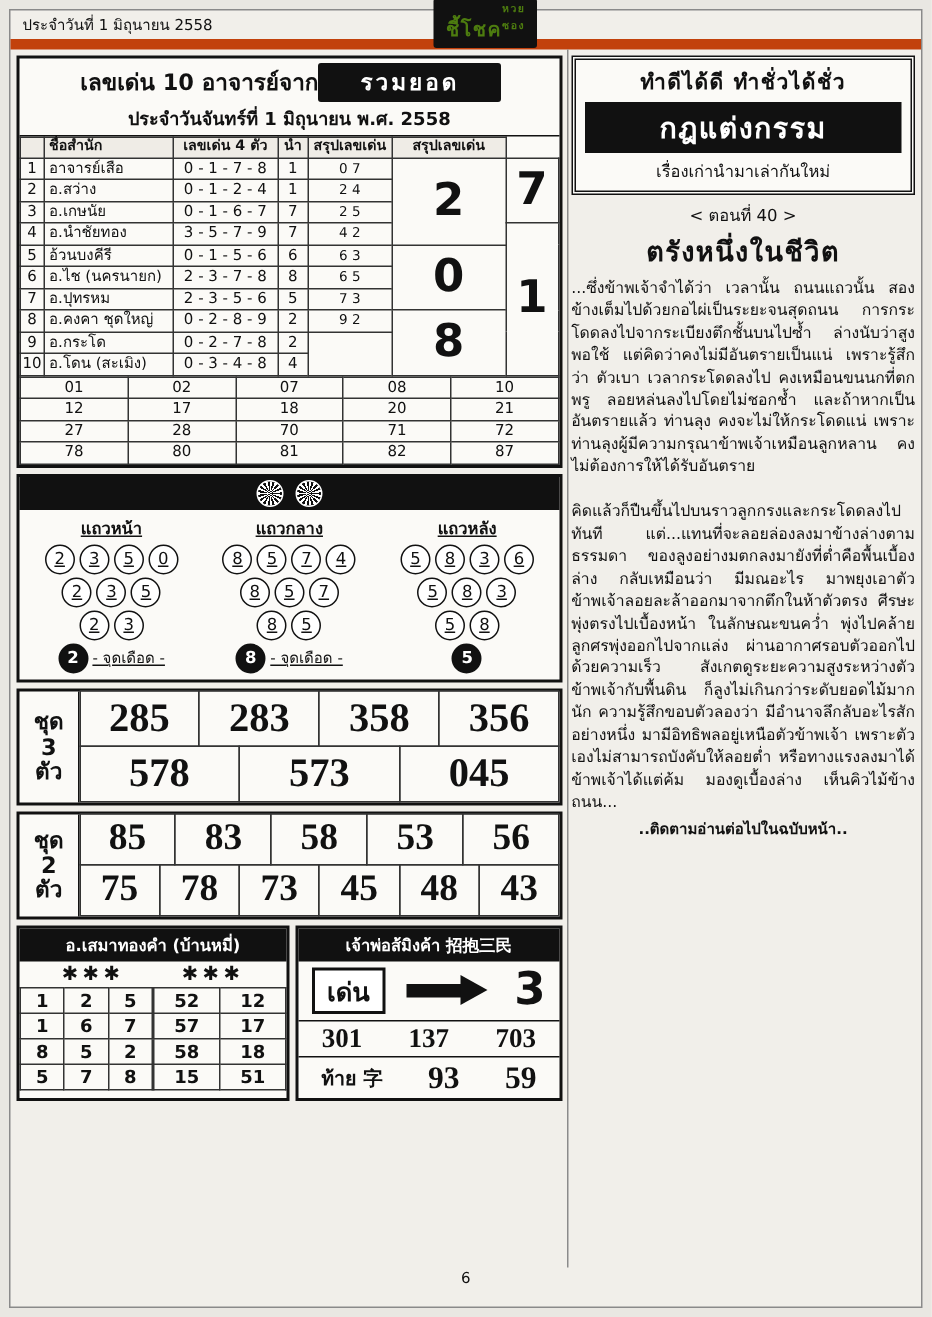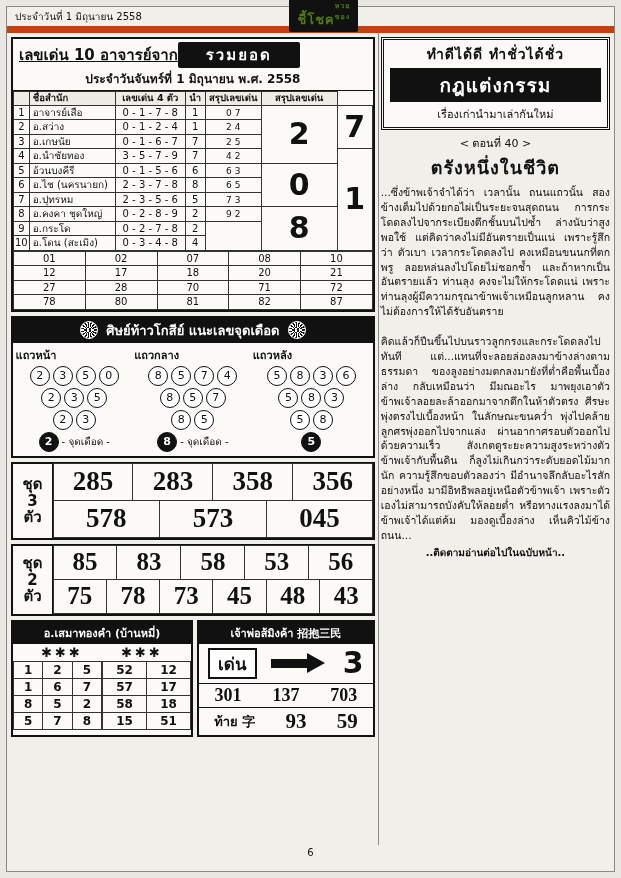--- a/index.html
+++ b/index.html
@@ -61,23 +61,22 @@
   
   .box {
     border: 2px solid #111;
     background: #fbfaf7;
     margin-bottom: 4px;
   }
   
   .s1head {
     display: flex;
     align-items: center;
-    justify-content: flex-start;
+    justify-content: center;
     padding: 3px 4px 1px 6px;
-    text-decoration: underline;
   }
   .s1head .t { font-size: 15px; font-weight: bold; }
   .s1head .stamp {
     background: #111; color:#fff;
     font-size: 15px; font-weight: bold;
     padding: 1px 28px;
     letter-spacing: 2px;
     border-radius: 2px;
   }
   .s1sub {
@@ -124,21 +123,21 @@
     background:
       repeating-conic-gradient(#fff 0 12deg, #111 12deg 24deg);
     border: 1px solid #fff;
     display: inline-block;
   }
   .cols3 {
     display: flex;
     justify-content: space-around;
     padding: 3px 2px 2px 2px;
   }
-  .colblk { text-align: left; width: 33%; }
+  .colblk { text-align: center; width: 33%; text-decoration: underline; }
   .colblk .lbl { font-size: 11px; font-weight: bold; margin-bottom: 2px; }
   .rowc { display:flex; justify-content:center; gap: 3px; margin-bottom: 2px;}
   .circ {
     width: 20px; height: 20px; border-radius: 50%;
     border: 1.5px solid #111;
     font-size: 11px;
     display:flex; align-items:center; justify-content:center;
     background: #fff;
   }
   .circ.filled { background:#111; color:#fff; font-weight:bold;}
@@ -379,21 +378,20 @@
             <td>82</td>
             <td>87</td>
           </tr>
         </tbody>
           </table>
       </div>
 
       <div class="box">
         <div class="s2title">
           <span class="flower"></span>
-          <span>ศิษย์ท้าวโกสีย์ แนะเลขจุดเดือด</span>
           <span class="flower"></span>
         </div>
         <div class="cols3">
 
           <div class="colblk">
             <div class="lbl">แถวหน้า</div>
             <div class="rowc">
               <div class="circ">2</div>
               <div class="circ">3</div>
               <div class="circ">5</div>

